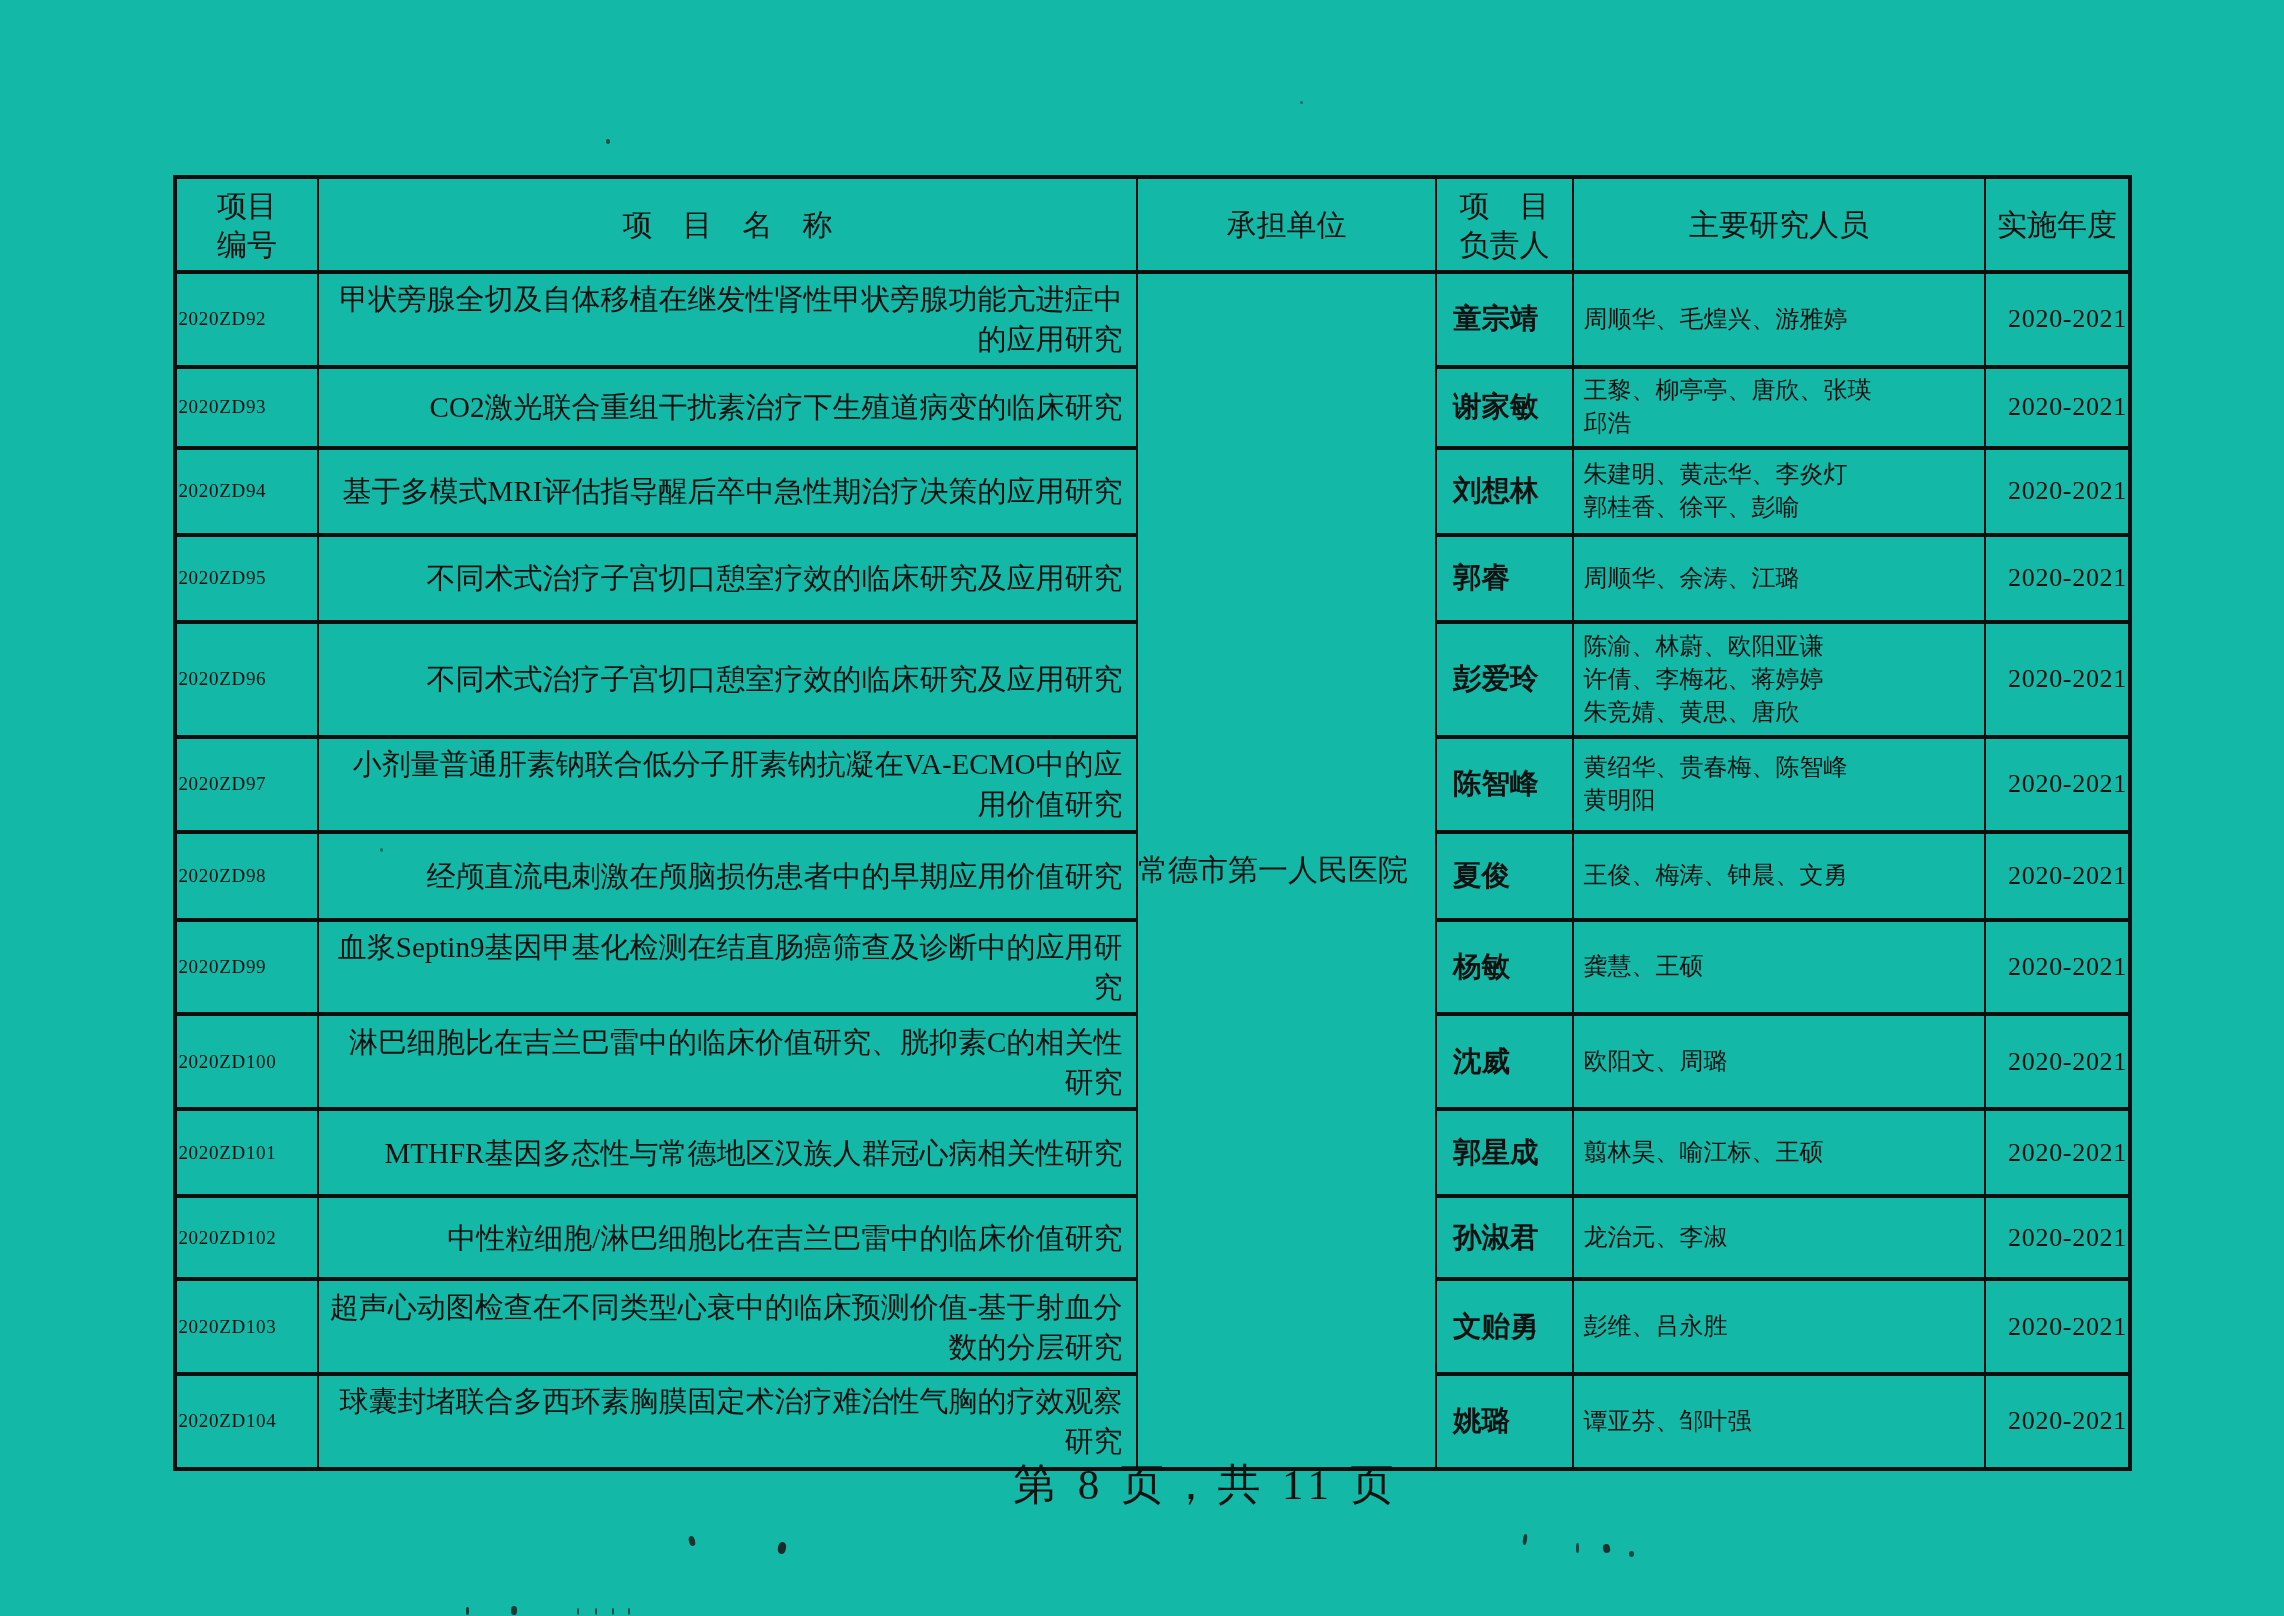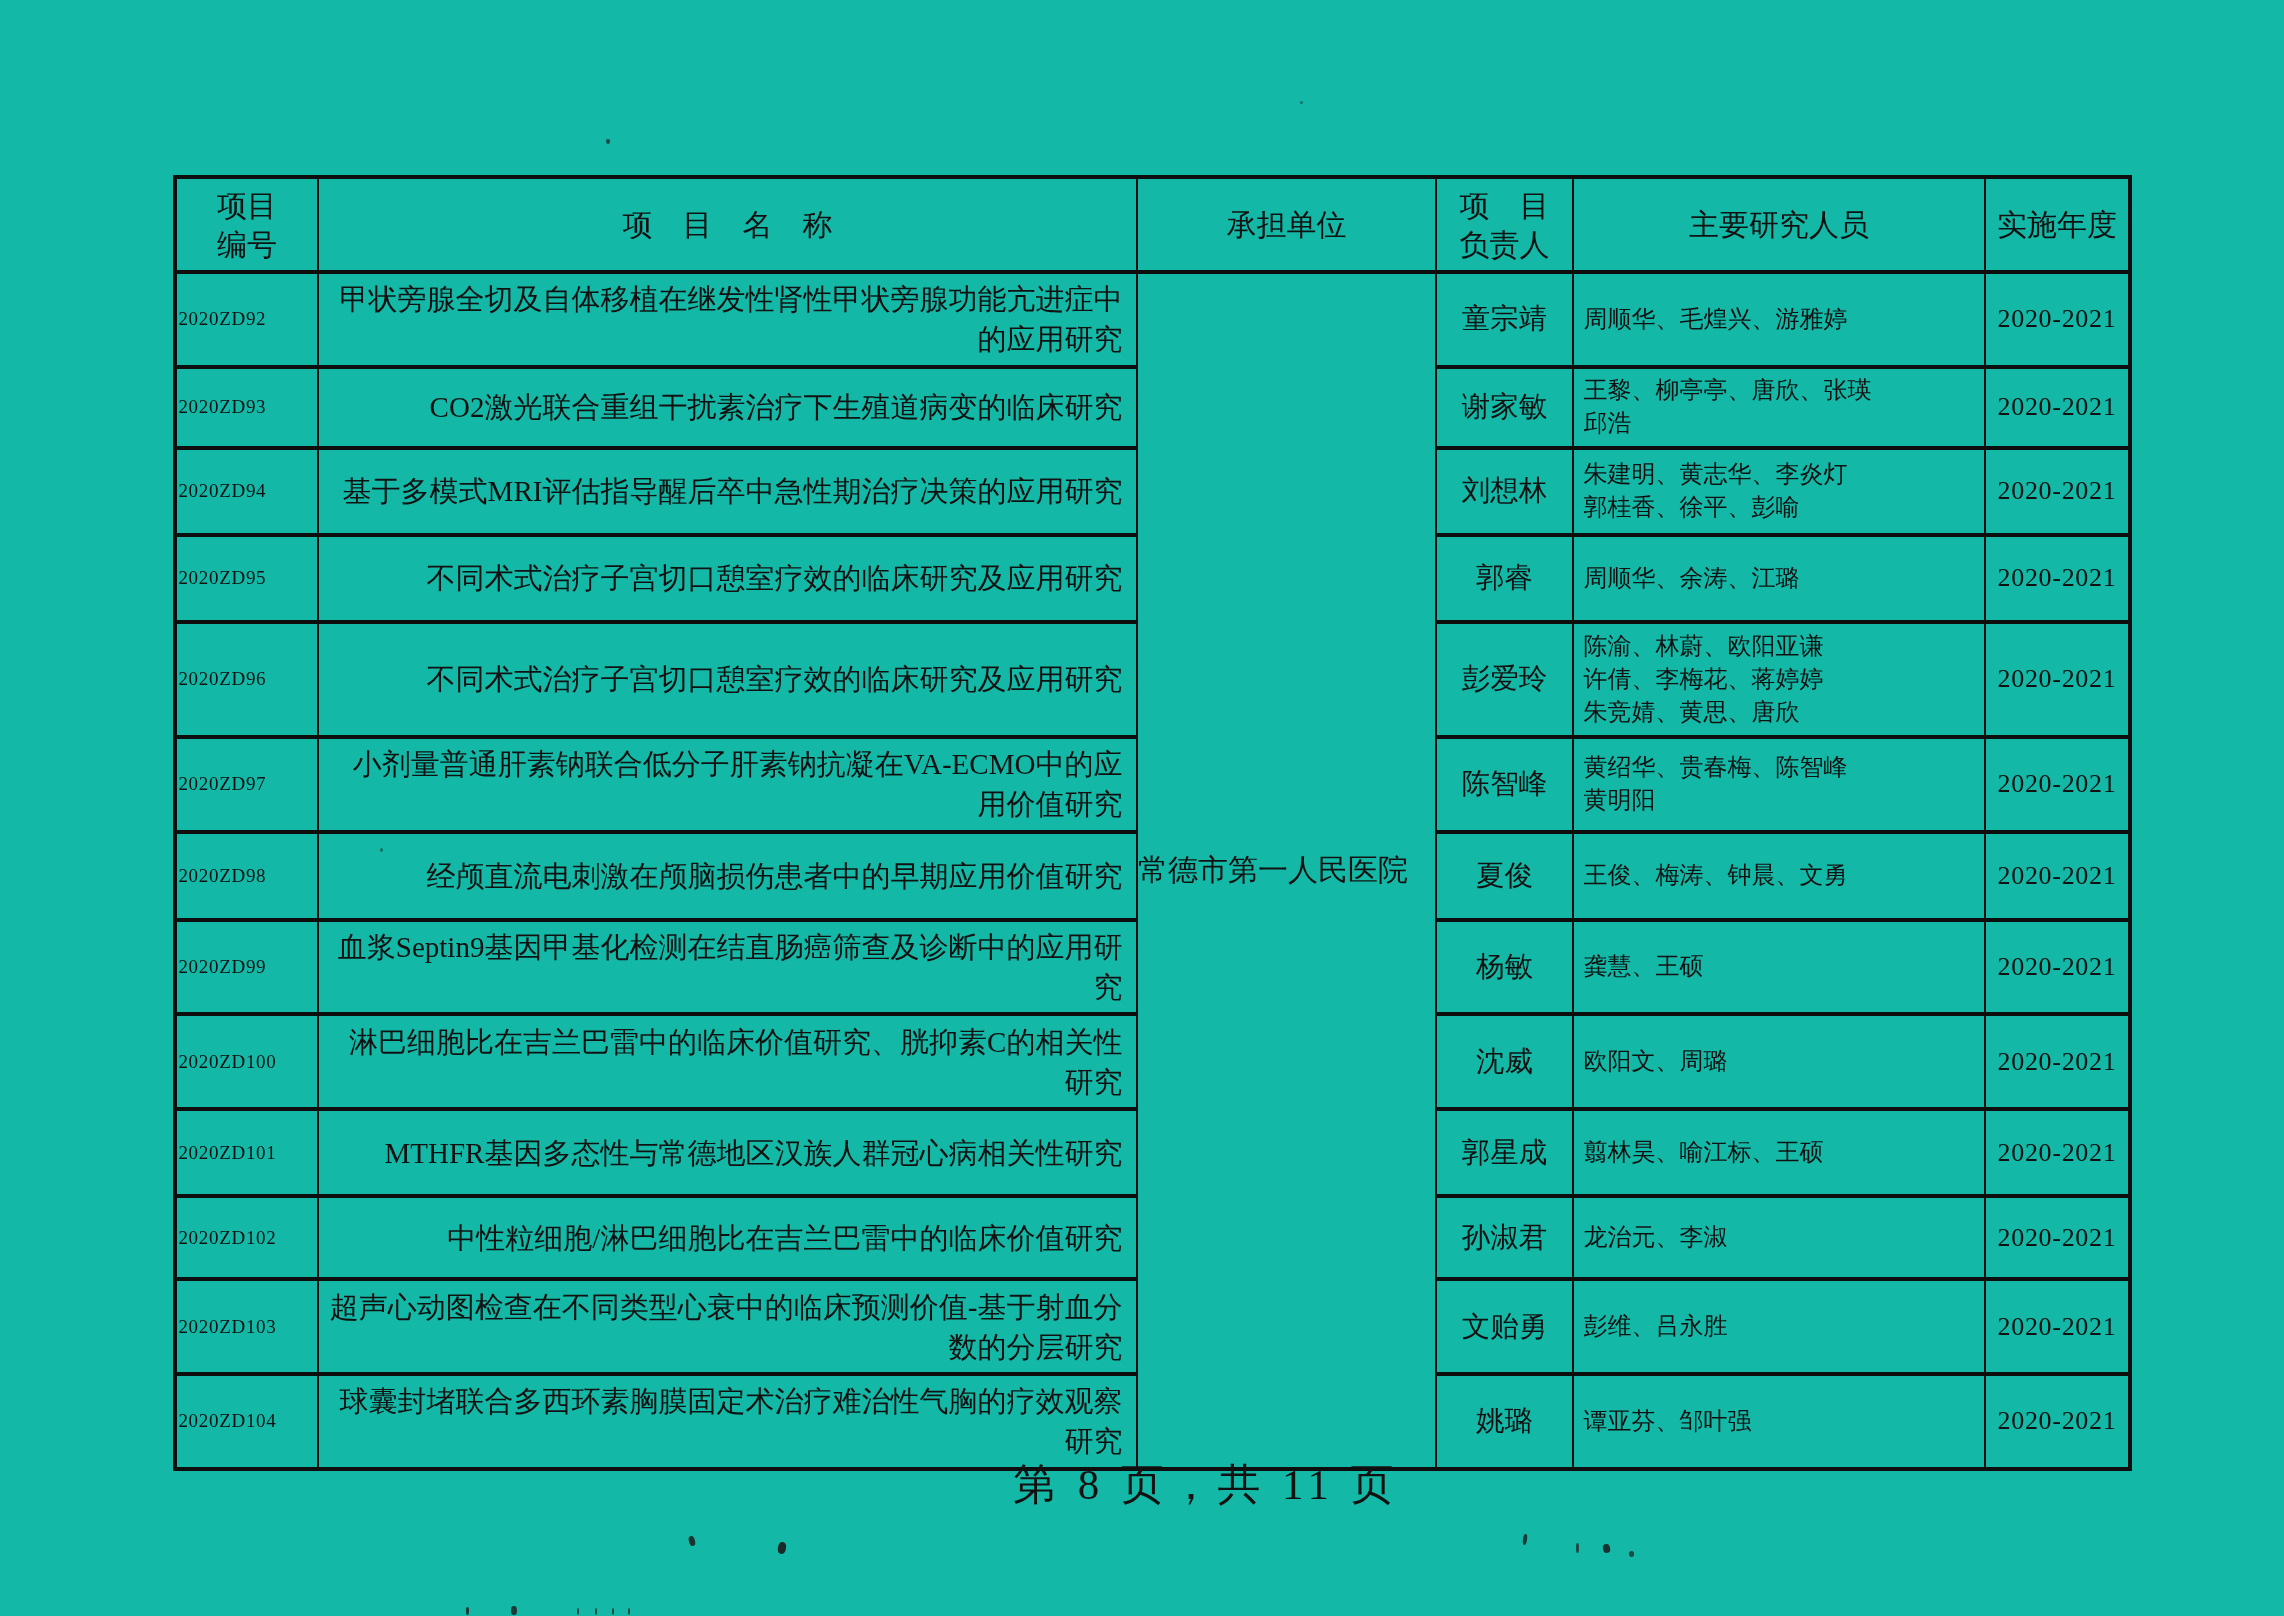--- a/index.html
+++ b/index.html
@@ -52,33 +52,34 @@
     text-align: right;
     padding: 5.4px 13.6px 5.4px 8.1px;
     line-height: 1.38;
   }
   td.c-unit {
     font-size: 30px;
     padding: 0;
   }
   td.c-leader {
     font-size: 28.5px;
-    text-align: center;
-    padding: 0 8px;
+    text-align: left;
+    padding: 0 16px;
+    font-weight: bold;
   }
   td.c-res {
     font-size: 24px;
     text-align: left;
     padding: 5.4px 6.8px 5.4px 9.5px;
     line-height: 1.38;
     white-space: pre-line;
   }
   td.c-year {
     font-size: 26px;
-    text-align: center;
+    text-align: right;
     letter-spacing: 0.7px;
   }
   .footer {
     position: absolute;
     left: 1206px;
     top: 1456px;
     transform: translateX(-50%);
     font-size: 43px;
     letter-spacing: 5.4px;
     white-space: nowrap;

